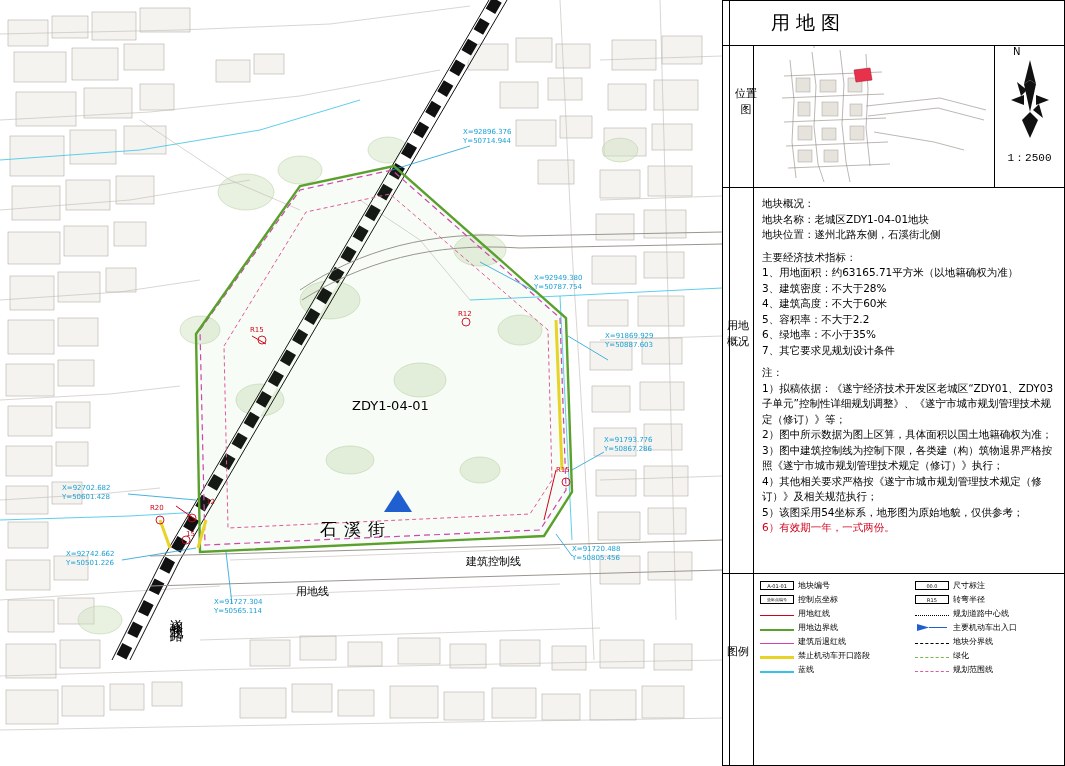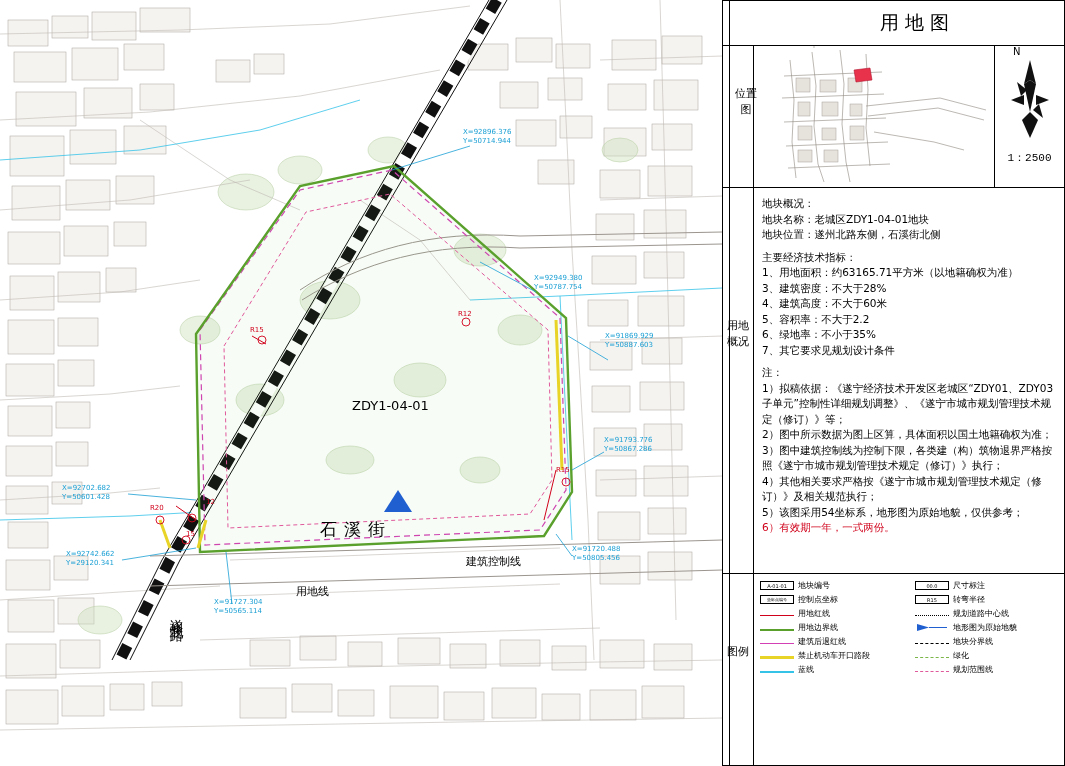--- a/index.html
+++ b/index.html
@@ -64,21 +64,20 @@
   .vsep {
     position: absolute;
     width: 1px;
     background: #000;
   }
   #title-row {
     top: 0;
     height: 44px;
     display: flex;
     align-items: center;
-    justify-content: center;
     padding-left: 48px;
   }
   #title-text {
     font-size: 19px;
     letter-spacing: 6px;
     color: #000;
     font-family: "DejaVu Sans", sans-serif;
   }
   .side-label {
     position: absolute;
@@ -463,21 +462,21 @@
     <div class="coord" style="left:605px; top:332px;">
       <span>X=91869.929</span><br><span>Y=50887.603</span>
     </div>
     <div class="coord" style="left:604px; top:436px;">
       <span>X=91793.776</span><br><span>Y=50867.286</span>
     </div>
     <div class="coord" style="left:62px; top:484px;">
       <span>X=92702.682</span><br><span>Y=50601.428</span>
     </div>
     <div class="coord" style="left:66px; top:550px;">
-      <span>X=92742.662</span><br><span>Y=29120.341</span>
+      <span>X=92742.662</span><br><span>Y=50501.226</span>
     </div>
     <div class="coord" style="left:214px; top:598px;">
       <span>X=91727.304</span><br><span>Y=50565.114</span>
     </div>
     <div class="coord" style="left:572px; top:545px;">
       <span>X=91720.488</span><br><span>Y=50805.456</span>
     </div>
 
     <div class="mlabel" style="left:352px; top:398px; font-size:13px;">ZDY1-04-01</div>
 
@@ -626,21 +625,21 @@
             <span class="swatch sw-line" style="border-top-color:#5aa02c;border-top-width:2px;"></span>
             <span>用地边界线</span>
           </div>
           <div class="legend-item">
             <span class="swatch">
               <svg width="34" height="9">
                   <polygon points="2,1 14,4.5 2,8" fill="#1f5fd0"></polygon>
                   <line x1="14" y1="4.5" x2="32" y2="4.5" stroke="#1f5fd0" stroke-width="1"></line>
                 </svg>
             </span>
-            <span>地形图为原始地貌</span>
+            <span>主要机动车出入口</span>
           </div>
           <div class="legend-item">
             <span class="swatch sw-line" style="border-top-color:#d33fb5;"></span>
             <span>建筑后退红线</span>
           </div>
           <div class="legend-item">
             <span class="swatch sw-dash" style="border-top-color:#000;"></span>
             <span>地块分界线</span>
           </div>
           <div class="legend-item">

